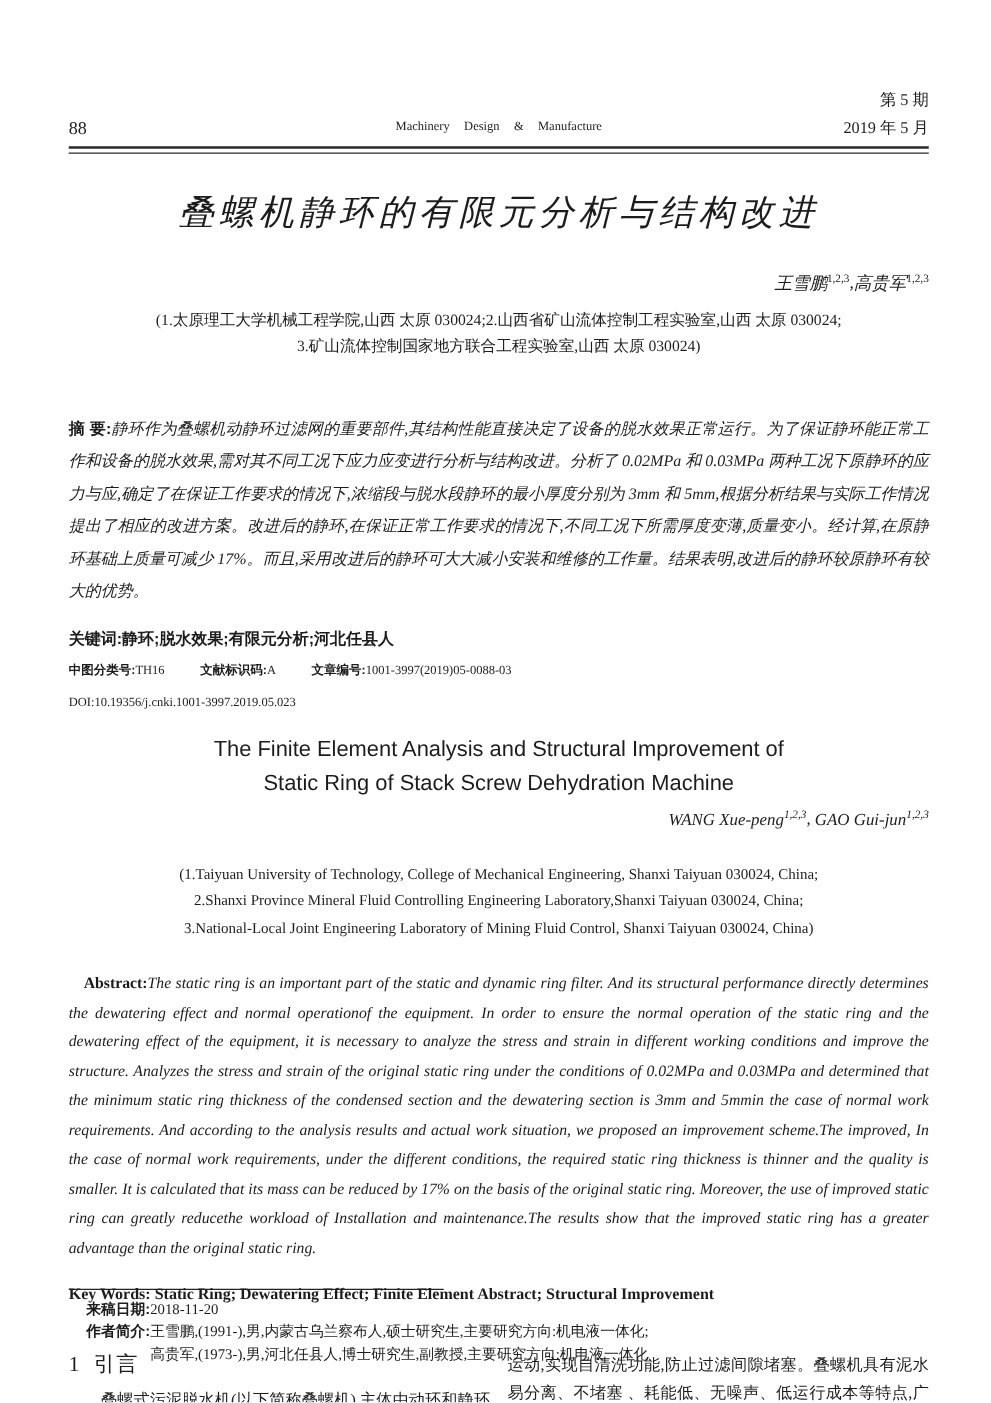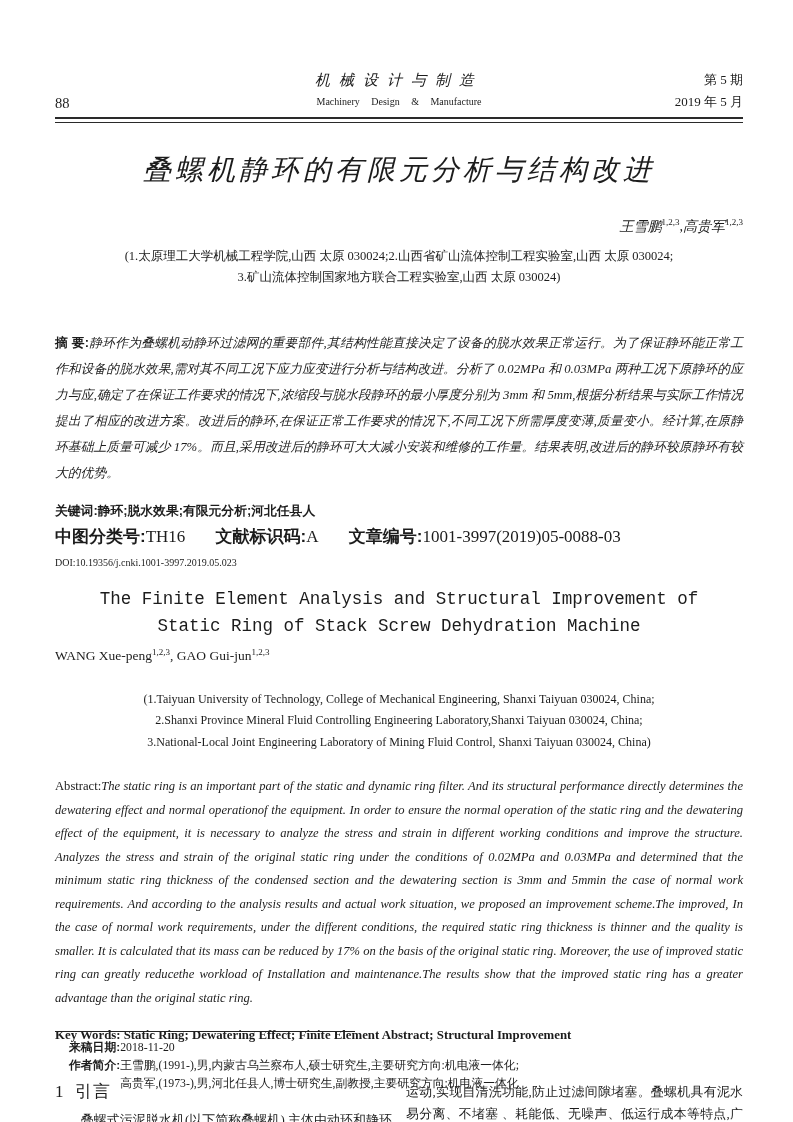--- a/index.html
+++ b/index.html
@@ -23,31 +23,31 @@
   .double-rule{margin-top:4px;height:3px;border-top:2px solid #2a2a2a;border-bottom:1px solid #2a2a2a;}
   
   .title-cn{margin-top:28px;text-align:center;font-size:28px;letter-spacing:4px;font-style:italic;font-weight:500;}
   .authors-cn{margin-top:28px;text-align:right;font-size:14px;font-style:italic;}
   .authors-cn sup{font-size:9px;font-style:normal;}
   .affils-cn{margin-top:10px;text-align:center;font-size:12.5px;line-height:21px;}
   
   .abstract-cn{margin-top:42px;font-size:12.8px;line-height:26px;text-align:justify;font-style:italic;}
   .hei{font-family:"Liberation Sans","DejaVu Sans",sans-serif;font-weight:bold;font-style:normal;}
   .kw-cn{font-size:12.8px;line-height:26px;}
-  .class-row{font-size:17px;line-height:26px;}
+  .class-row{font-size:10px;line-height:26px;}
   .class-row .item{margin-right:26px;}
   .doi-row{font-size:10px;line-height:26px;}
   
-  .title-en{margin-top:10px;text-align:center;font-family:Liberation Mono, monospace;font-size:17.5px;line-height:27px;font-weight:normal;}
-  .authors-en{margin-top:6px;text-align:left;font-size:13.5px;}
+  .title-en{margin-top:10px;text-align:center;font-family:Liberation Sans, sans-serif;font-size:17.5px;line-height:27px;font-weight:normal;}
+  .authors-en{margin-top:6px;text-align:right;font-size:13.5px;font-style:italic;}
   .authors-en sup{font-size:9px;}
   .affils-en{margin-top:25px;text-align:center;font-size:12px;line-height:21.5px;}
   .abstract-en{margin-top:22px;font-size:12.6px;line-height:23.5px;text-align:justify;}
   .abstract-en .text{font-style:italic;}
-  .abstract-en .label{font-weight:normal;}
+  .abstract-en .label{font-weight:bold;margin-left:12px;}
   .kw-en{margin-top:2px;font-size:12.8px;font-weight:bold;line-height:24px;}
   
   .columns{margin-top:34px;display:flex;gap:14px;}
   .col{width:337px;font-size:12.9px;line-height:22.4px;text-align:justify;}
   .sec-heading{font-size:17px;margin:0 0 6px 0;font-weight:normal;letter-spacing:1px;font-family:Liberation Serif, serif;}
   .col p{margin:0;}
   .indent{text-indent:2em;}
   
   .footnote{position:absolute;left:55px;bottom:30px;width:688px;font-size:11.8px;line-height:18px;}
   .fn-rule{width:300px;border-top:1.2px solid #222;margin-bottom:6px;}
@@ -57,21 +57,20 @@
   .fn-bio-lines{flex:1;}
 </style>
 </head>
 <body>
 
 <div class="page">
 
   <div class="header">
     <div class="header-left">88</div>
     <div class="header-center">
-      <div class="journal-cn">机械设计与制造</div>
       <div class="journal-en">Machinery Design &amp; Manufacture</div>
     </div>
     <div class="header-right">
       <div>第 5 期</div>
       <div>2019 年 5 月</div>
     </div>
   </div>
   <div class="double-rule"></div>
 
   <h1 class="title-cn" style="margin:28px 0 0 0;">叠螺机静环的有限元分析与结构改进</h1>

